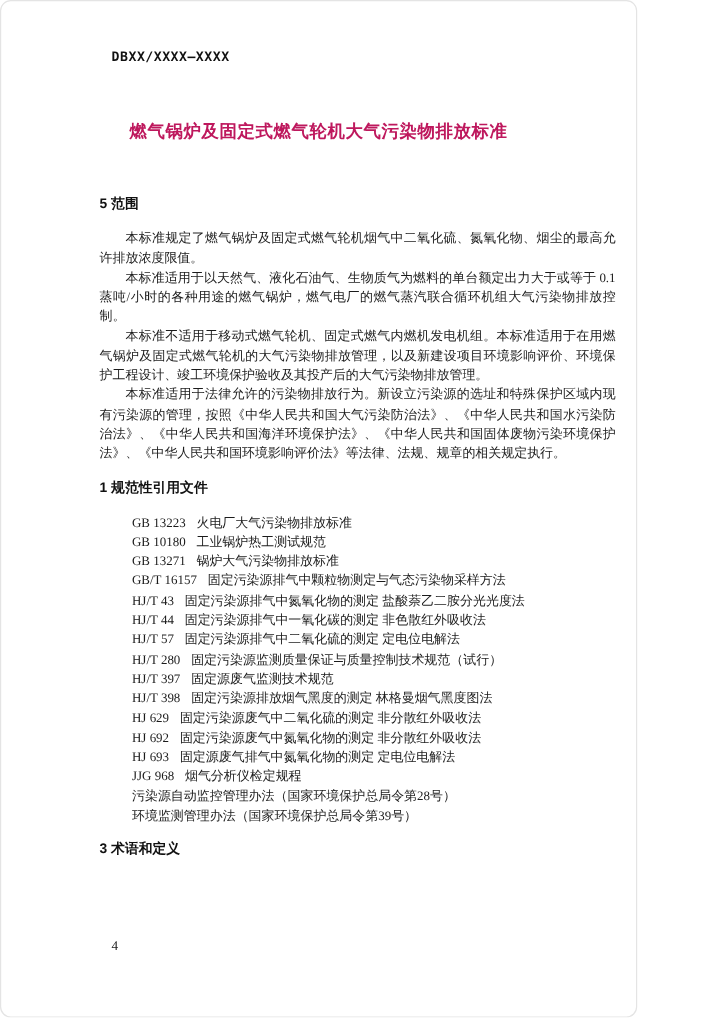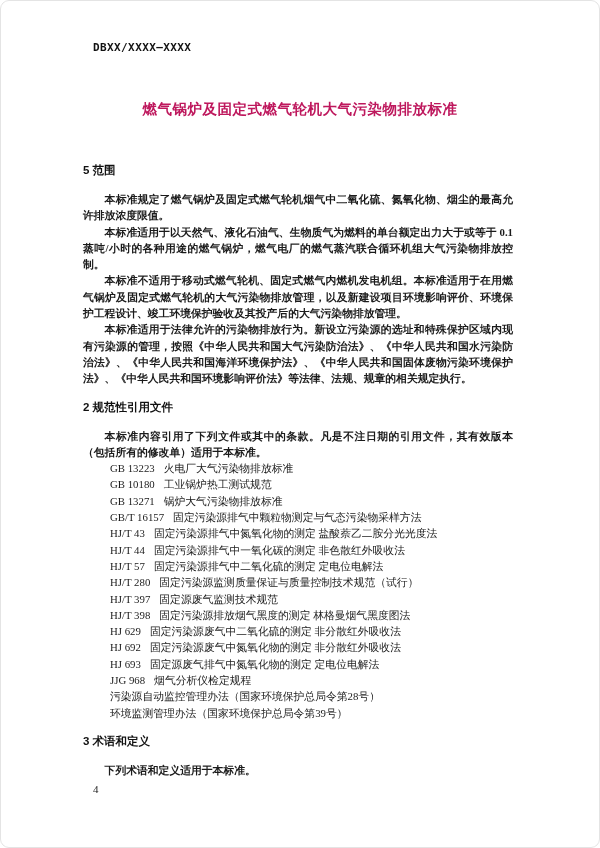--- a/index.html
+++ b/index.html
@@ -1,18 +1,18 @@
 <!DOCTYPE html>
 <html><head>
 <meta charset="utf-8">
 <style>
   html, body { margin: 0; padding: 0; background: #ffffff; }
   .page {
     position: relative;
-    width: 600px;
+    width: 531px;
     height: 848px;
     box-sizing: border-box;
     background: #ffffff;
     border: 1px solid #e4e4e4;
     border-radius: 9px;
     overflow: hidden;
     font-family: "Liberation Serif", "DejaVu Serif", serif;
     color: #1b1b1b;
   }
   .doc-header {
@@ -53,21 +53,20 @@
     color: #111;
   }
   .section-heading.first { margin-top: 0; }
   .body-para {
     margin: 0;
     font-size: 10.8px;
     line-height: 16.3px;
     text-align: justify;
     text-indent: 2em;
     color: #1b1b1b;
-    font-weight: bold;
   }
   .ref-line {
     font-size: 10.8px;
     line-height: 16.3px;
     padding-left: 27px;
     color: #1b1b1b;
   }
   .ref-code { white-space: pre; }
   .ref-title { margin-left: 9px; }
   .ref-title.no-code { margin-left: 0; }
@@ -86,36 +85,34 @@
   <div class="doc-header">DBXX/XXXX—XXXX</div>
 
   <h1 class="doc-title">燃气锅炉及固定式燃气轮机大气污染物排放标准</h1>
 
   <div class="content">
       <h2 class="section-heading first">5 范围</h2>
       <p class="body-para">本标准规定了燃气锅炉及固定式燃气轮机烟气中二氧化硫、氮氧化物、烟尘的最高允许排放浓度限值。</p>
       <p class="body-para">本标准适用于以天然气、液化石油气、生物质气为燃料的单台额定出力大于或等于 0.1蒸吨/小时的各种用途的燃气锅炉，燃气电厂的燃气蒸汽联合循环机组大气污染物排放控制。</p>
       <p class="body-para">本标准不适用于移动式燃气轮机、固定式燃气内燃机发电机组。本标准适用于在用燃气锅炉及固定式燃气轮机的大气污染物排放管理，以及新建设项目环境影响评价、环境保护工程设计、竣工环境保护验收及其投产后的大气污染物排放管理。</p>
       <p class="body-para">本标准适用于法律允许的污染物排放行为。新设立污染源的选址和特殊保护区域内现有污染源的管理，按照《中华人民共和国大气污染防治法》、《中华人民共和国水污染防治法》、《中华人民共和国海洋环境保护法》、《中华人民共和国固体废物污染环境保护法》、《中华人民共和国环境影响评价法》等法律、法规、规章的相关规定执行。</p>
-      <h2 class="section-heading">2 规范性引用文件</h2>
-      <p class="body-para">本标准内容引用了下列文件或其中的条款。凡是不注日期的引用文件，其有效版本（包括所有的修改单）适用于本标准。</p>
+      <h2 class="section-heading">1 规范性引用文件</h2>
       <div class="ref-line"><span class="ref-code">GB 13223</span><span class="ref-title">火电厂大气污染物排放标准</span></div>
       <div class="ref-line"><span class="ref-code">GB 10180</span><span class="ref-title">工业锅炉热工测试规范</span></div>
       <div class="ref-line"><span class="ref-code">GB 13271</span><span class="ref-title">锅炉大气污染物排放标准</span></div>
       <div class="ref-line"><span class="ref-code">GB/T 16157</span><span class="ref-title">固定污染源排气中颗粒物测定与气态污染物采样方法</span></div>
       <div class="ref-line"><span class="ref-code">HJ/T 43</span><span class="ref-title">固定污染源排气中氮氧化物的测定 盐酸萘乙二胺分光光度法</span></div>
       <div class="ref-line"><span class="ref-code">HJ/T 44</span><span class="ref-title">固定污染源排气中一氧化碳的测定 非色散红外吸收法</span></div>
       <div class="ref-line"><span class="ref-code">HJ/T 57</span><span class="ref-title">固定污染源排气中二氧化硫的测定 定电位电解法</span></div>
       <div class="ref-line"><span class="ref-code">HJ/T 280</span><span class="ref-title">固定污染源监测质量保证与质量控制技术规范（试行）</span></div>
       <div class="ref-line"><span class="ref-code">HJ/T 397</span><span class="ref-title">固定源废气监测技术规范</span></div>
       <div class="ref-line"><span class="ref-code">HJ/T 398</span><span class="ref-title">固定污染源排放烟气黑度的测定 林格曼烟气黑度图法</span></div>
       <div class="ref-line"><span class="ref-code">HJ 629</span><span class="ref-title">固定污染源废气中二氧化硫的测定 非分散红外吸收法</span></div>
       <div class="ref-line"><span class="ref-code">HJ 692</span><span class="ref-title">固定污染源废气中氮氧化物的测定 非分散红外吸收法</span></div>
       <div class="ref-line"><span class="ref-code">HJ 693</span><span class="ref-title">固定源废气排气中氮氧化物的测定 定电位电解法</span></div>
       <div class="ref-line"><span class="ref-code">JJG 968</span><span class="ref-title">烟气分析仪检定规程</span></div>
       <div class="ref-line"><span class="ref-title no-code">污染源自动监控管理办法（国家环境保护总局令第28号）</span></div>
       <div class="ref-line"><span class="ref-title no-code">环境监测管理办法（国家环境保护总局令第39号）</span></div>
       <h2 class="section-heading">3 术语和定义</h2>
-      <p class="body-para">下列术语和定义适用于本标准。</p>
     </div>
 
   <div class="page-number">4</div>
 </div>
 
 </body></html>

